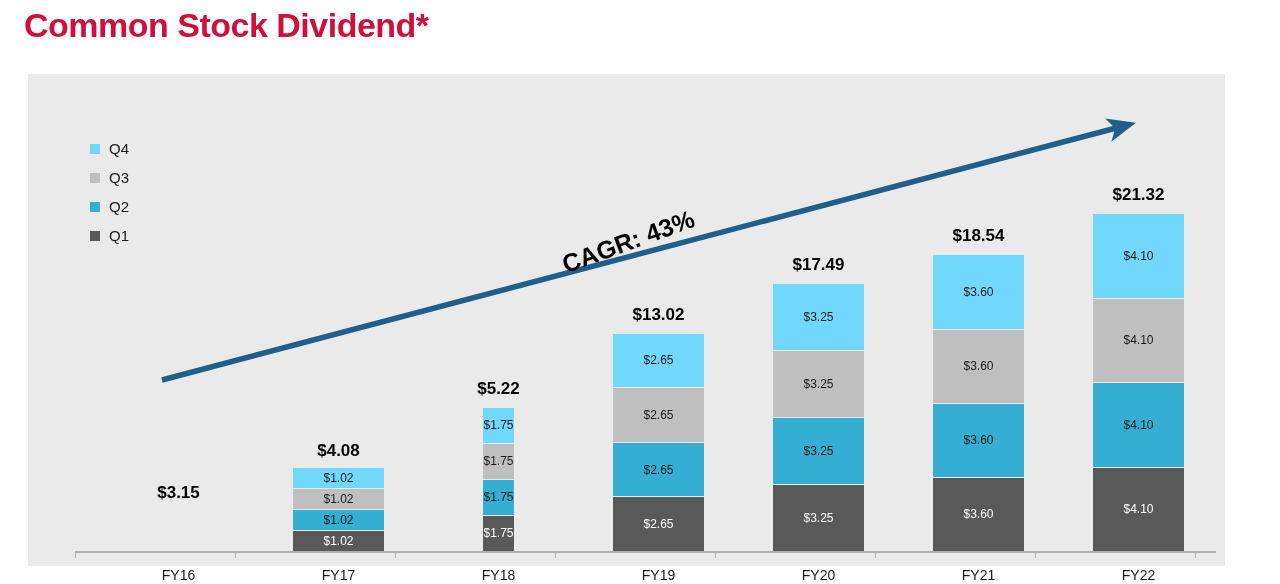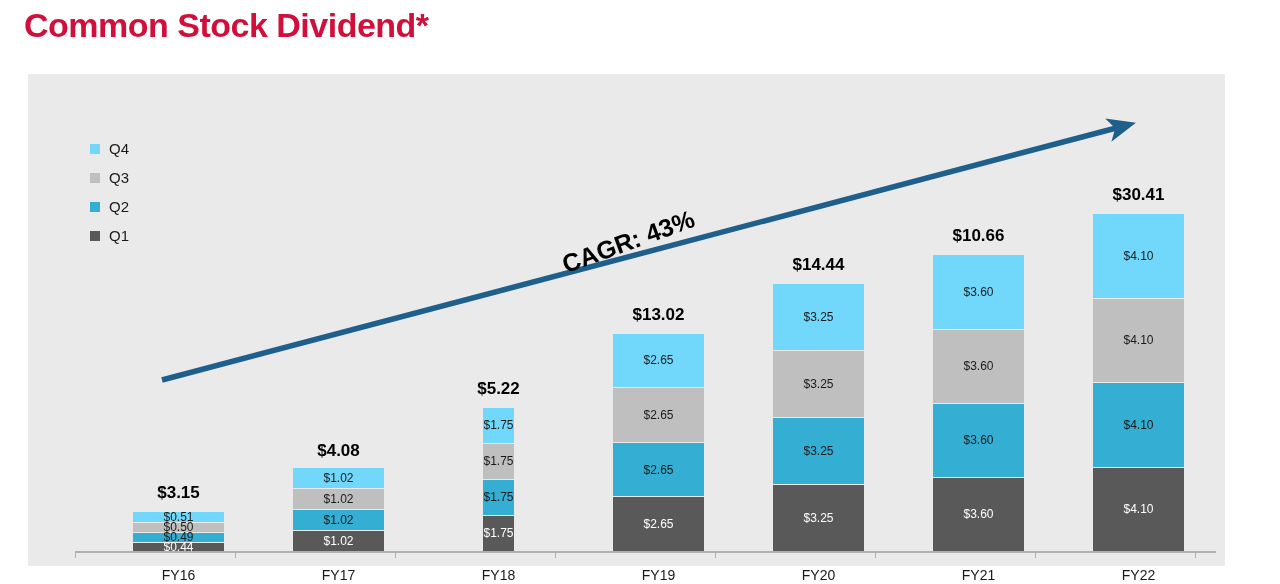--- a/index.html
+++ b/index.html
@@ -188,34 +188,20 @@
         <marker id="arrowhead" markerWidth="5.2" markerHeight="4.4" refX="2.2" refY="2.2" orient="auto">
           <path d="M0,0 L5.2,2.2 L0,4.4 L1.3,2.2 Z" fill="#1f5f8b"></path>
         </marker>
       </defs>
       <line x1="134" y1="306" x2="1092" y2="53" stroke="#1f5f8b" stroke-width="5.5" marker-end="url(#arrowhead)"></line>
     </svg>
     <div id="cagr-label">CAGR: 43%</div>
 
     <div id="bars-container">
         <div class="bar-group" style="left: 105px; width: 91px;">
-          <div class="bar-stack" style="bottom: 15px;">
-            <div class="bar-segment" style="height: 10.506px; background: rgb(114, 216, 251); border-top: 1px solid rgb(234, 234, 234);">
-              <span class="seg-label" style="color: rgb(26, 26, 26);">$0.51</span>
-            </div>
-            <div class="bar-segment" style="height: 10.3px; background: rgb(191, 191, 191); border-top: 1px solid rgb(234, 234, 234);">
-              <span class="seg-label" style="color: rgb(26, 26, 26);">$0.50</span>
-            </div>
-            <div class="bar-segment" style="height: 10.094px; background: rgb(53, 174, 211); border-top: 1px solid rgb(234, 234, 234);">
-              <span class="seg-label" style="color: rgb(26, 26, 26);">$0.49</span>
-            </div>
-            <div class="bar-segment" style="height: 9.064px; background: rgb(89, 89, 89); border-top: 1px solid rgb(234, 234, 234);">
-              <span class="seg-label" style="color: rgb(255, 255, 255);">$0.44</span>
-            </div>
-          </div>
           <div class="bar-total" style="top: 409.036px;">$3.15</div>
           <div class="cat-label">FY16</div>
         </div>
         <div class="bar-group" style="left: 265px; width: 91px;">
           <div class="bar-stack" style="bottom: 15px;">
             <div class="bar-segment" style="height: 21.012px; background: rgb(114, 216, 251); border-top: 1px solid rgb(234, 234, 234);">
               <span class="seg-label" style="color: rgb(26, 26, 26);">$1.02</span>
             </div>
             <div class="bar-segment" style="height: 21.012px; background: rgb(191, 191, 191); border-top: 1px solid rgb(234, 234, 234);">
               <span class="seg-label" style="color: rgb(26, 26, 26);">$1.02</span>
@@ -274,57 +260,57 @@
             <div class="bar-segment" style="height: 66.95px; background: rgb(191, 191, 191); border-top: 1px solid rgb(234, 234, 234);">
               <span class="seg-label" style="color: rgb(26, 26, 26);">$3.25</span>
             </div>
             <div class="bar-segment" style="height: 66.95px; background: rgb(53, 174, 211); border-top: 1px solid rgb(234, 234, 234);">
               <span class="seg-label" style="color: rgb(26, 26, 26);">$3.25</span>
             </div>
             <div class="bar-segment" style="height: 66.95px; background: rgb(89, 89, 89); border-top: 1px solid rgb(234, 234, 234);">
               <span class="seg-label" style="color: rgb(255, 255, 255);">$3.25</span>
             </div>
           </div>
-          <div class="bar-total" style="top: 181.2px;">$14.44</div>
+          <div class="bar-total" style="top: 181.2px;">$17.49</div>
           <div class="cat-label">FY20</div>
         </div>
         <div class="bar-group" style="left: 905px; width: 91px;">
           <div class="bar-stack" style="bottom: 15px;">
             <div class="bar-segment" style="height: 74.16px; background: rgb(114, 216, 251); border-top: 1px solid rgb(234, 234, 234);">
               <span class="seg-label" style="color: rgb(26, 26, 26);">$3.60</span>
             </div>
             <div class="bar-segment" style="height: 74.16px; background: rgb(191, 191, 191); border-top: 1px solid rgb(234, 234, 234);">
               <span class="seg-label" style="color: rgb(26, 26, 26);">$3.60</span>
             </div>
             <div class="bar-segment" style="height: 74.16px; background: rgb(53, 174, 211); border-top: 1px solid rgb(234, 234, 234);">
               <span class="seg-label" style="color: rgb(26, 26, 26);">$3.60</span>
             </div>
             <div class="bar-segment" style="height: 74.16px; background: rgb(89, 89, 89); border-top: 1px solid rgb(234, 234, 234);">
               <span class="seg-label" style="color: rgb(255, 255, 255);">$3.60</span>
             </div>
           </div>
-          <div class="bar-total" style="top: 152.36px;">$10.66</div>
+          <div class="bar-total" style="top: 152.36px;">$18.54</div>
           <div class="cat-label">FY21</div>
         </div>
         <div class="bar-group" style="left: 1065px; width: 91px;">
           <div class="bar-stack" style="bottom: 15px;">
             <div class="bar-segment" style="height: 84.46px; background: rgb(114, 216, 251); border-top: 1px solid rgb(234, 234, 234);">
               <span class="seg-label" style="color: rgb(26, 26, 26);">$4.10</span>
             </div>
             <div class="bar-segment" style="height: 84.46px; background: rgb(191, 191, 191); border-top: 1px solid rgb(234, 234, 234);">
               <span class="seg-label" style="color: rgb(26, 26, 26);">$4.10</span>
             </div>
             <div class="bar-segment" style="height: 84.46px; background: rgb(53, 174, 211); border-top: 1px solid rgb(234, 234, 234);">
               <span class="seg-label" style="color: rgb(26, 26, 26);">$4.10</span>
             </div>
             <div class="bar-segment" style="height: 84.46px; background: rgb(89, 89, 89); border-top: 1px solid rgb(234, 234, 234);">
               <span class="seg-label" style="color: rgb(255, 255, 255);">$4.10</span>
             </div>
           </div>
-          <div class="bar-total" style="top: 111.16px;">$30.41</div>
+          <div class="bar-total" style="top: 111.16px;">$21.32</div>
           <div class="cat-label">FY22</div>
         </div>
       </div>
 
     <div id="axis-line"></div>
     <div id="axis-ticks">
         <div class="axis-tick" style="left: 47px;"></div>
         <div class="axis-tick" style="left: 207px;"></div>
         <div class="axis-tick" style="left: 367px;"></div>
         <div class="axis-tick" style="left: 527px;"></div>

